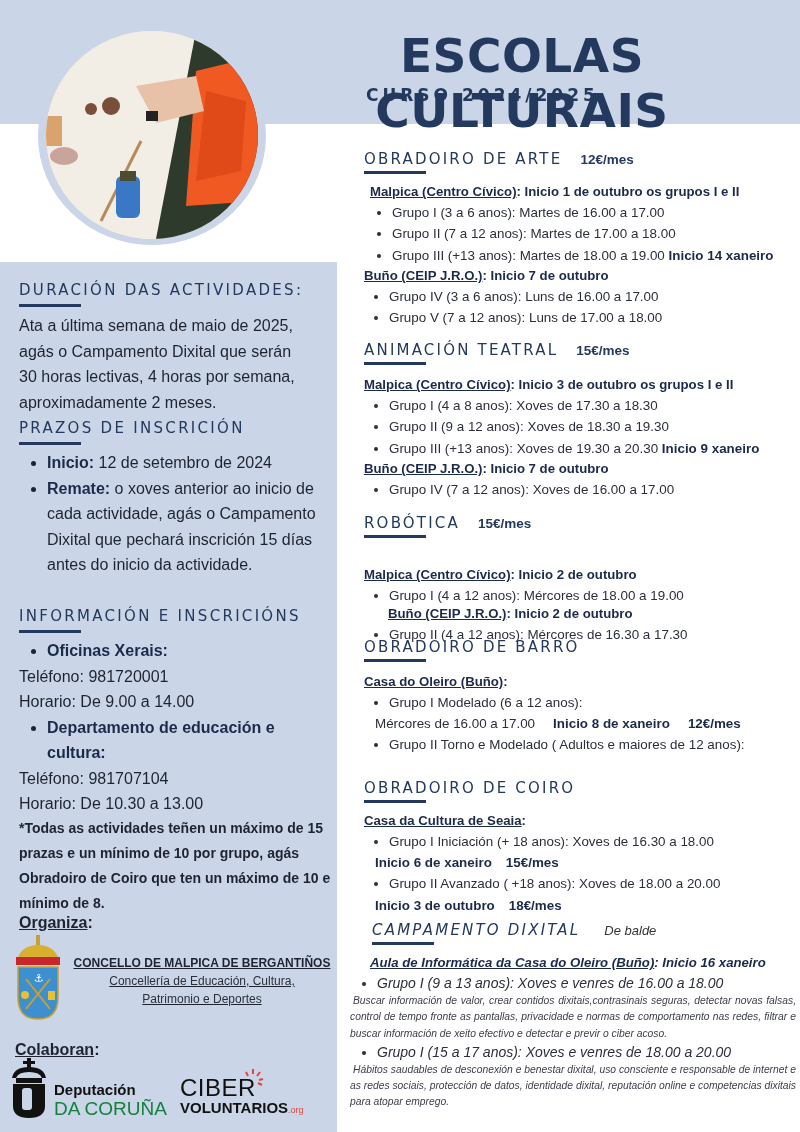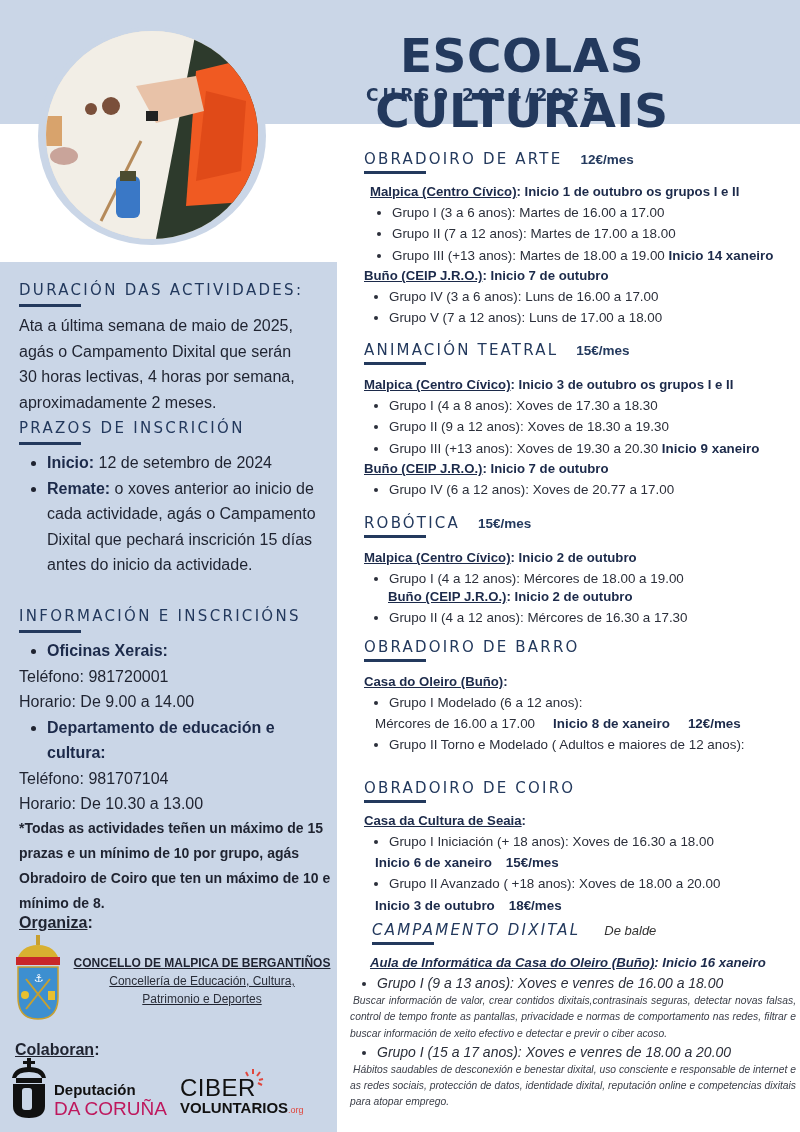--- a/index.html
+++ b/index.html
@@ -146,21 +146,21 @@
 <svg style="position:absolute; left:10px; top:1058px;" width="38" height="62" viewBox="0 0 38 62">
   <rect x="17" y="0" width="4" height="10" fill="#111"></rect>
   <rect x="13" y="3" width="12" height="3" fill="#111"></rect>
   <path d="M2,20 Q4,9 19,9 Q34,9 36,20 L32,20 Q30,14 19,14 Q8,14 6,20 Z" fill="#111"></path>
   <rect x="6" y="20" width="26" height="5" fill="#111"></rect>
   <path d="M3,26 L35,26 L35,48 Q35,60 19,60 Q3,60 3,48 Z" fill="#111"></path>
   <rect x="12" y="30" width="10" height="22" rx="3" fill="#cad6e7"></rect>
 </svg>
 <div style="position:absolute; left:54px; top:1080px;">
   <div style="font-size:15px; font-weight:bold; color:#111; line-height:19px;">Deputación</div>
-  <div style="font-size:19px; color:#be185d; line-height:20px;text-align:center;">DA CORUÑA</div>
+  <div style="font-size:19px; color:#15803d; line-height:20px;text-align:center;">DA CORUÑA</div>
 </div>
 
 <div style="position:absolute; left:180px; top:1076px;">
   <div style="font-size:24px; color:#111; line-height:24px; letter-spacing:0.5px;">CIBER</div>
   <div style="font-size:15px; font-weight:bold; color:#111; line-height:16px;"><span>VOLUNTARIOS</span><span style="font-size:9px; color:#e0463c; font-weight:normal;text-align:right;">.org</span></div>
 </div>
 <svg style="position:absolute; left:242px; top:1068px;" width="24" height="20" viewBox="0 0 24 20">
   <line x1="4" y1="4" x2="6" y2="8" stroke="#e0463c" stroke-width="2"></line>
   <line x1="11" y1="1" x2="11" y2="6" stroke="#e0463c" stroke-width="2"></line>
   <line x1="18" y1="4" x2="15" y2="8" stroke="#e0463c" stroke-width="2"></line>
@@ -186,27 +186,27 @@
 <div class="right" style="top:341px;">
   <div><span class="h2">ANIMACIÓN TEATRAL</span><span class="price">15€/mes</span></div>
   <div class="loc" style="margin-top:11px;"><u>Malpica (Centro Cívico)</u><span>:  Inicio 3 de outubro os grupos I e II</span></div>
   <ul>
     <li>Grupo I (4 a 8 anos): Xoves de 17.30 a 18.30</li>
     <li>Grupo II (9 a 12 anos): Xoves de 18.30 a 19.30</li>
     <li><span>Grupo III (+13 anos): Xoves de 19.30 a 20.30 </span><b>Inicio 9 xaneiro</b></li>
   </ul>
   <div class="loc" style="margin-top:0;"><u>Buño (CEIP J.R.O.)</u><span>:  Inicio 7 de outubro</span></div>
   <ul>
-    <li>Grupo IV (6 a 12 anos): Xoves de 20.77 a 17.00</li>
+    <li>Grupo IV (7 a 12 anos): Xoves de 16.00 a 17.00</li>
   </ul>
 </div>
 
 <div class="right" style="top:514px;">
   <div><span class="h2">ROBÓTICA</span><span class="price">15€/mes</span></div>
-  <div class="loc" style="margin-top:11px;"><u>Malpica (Centro Cívico)</u><span>:  Inicio 2 de outubro</span></div>
+  <div class="loc" style="margin-top:28px;"><u>Malpica (Centro Cívico)</u><span>:  Inicio 2 de outubro</span></div>
   <ul>
     <li>Grupo I (4 a 12 anos): Mércores de 18.00 a 19.00</li>
   </ul>
   <div class="loc" style="margin-top:-2px;padding-left:24px;"><u>Buño (CEIP J.R.O.)</u><span>:  Inicio 2 de outubro</span></div>
   <ul>
     <li>Grupo II (4 a 12 anos): Mércores de 16.30 a 17.30</li>
   </ul>
 </div>
 
 <div class="right" style="top:638px;">

